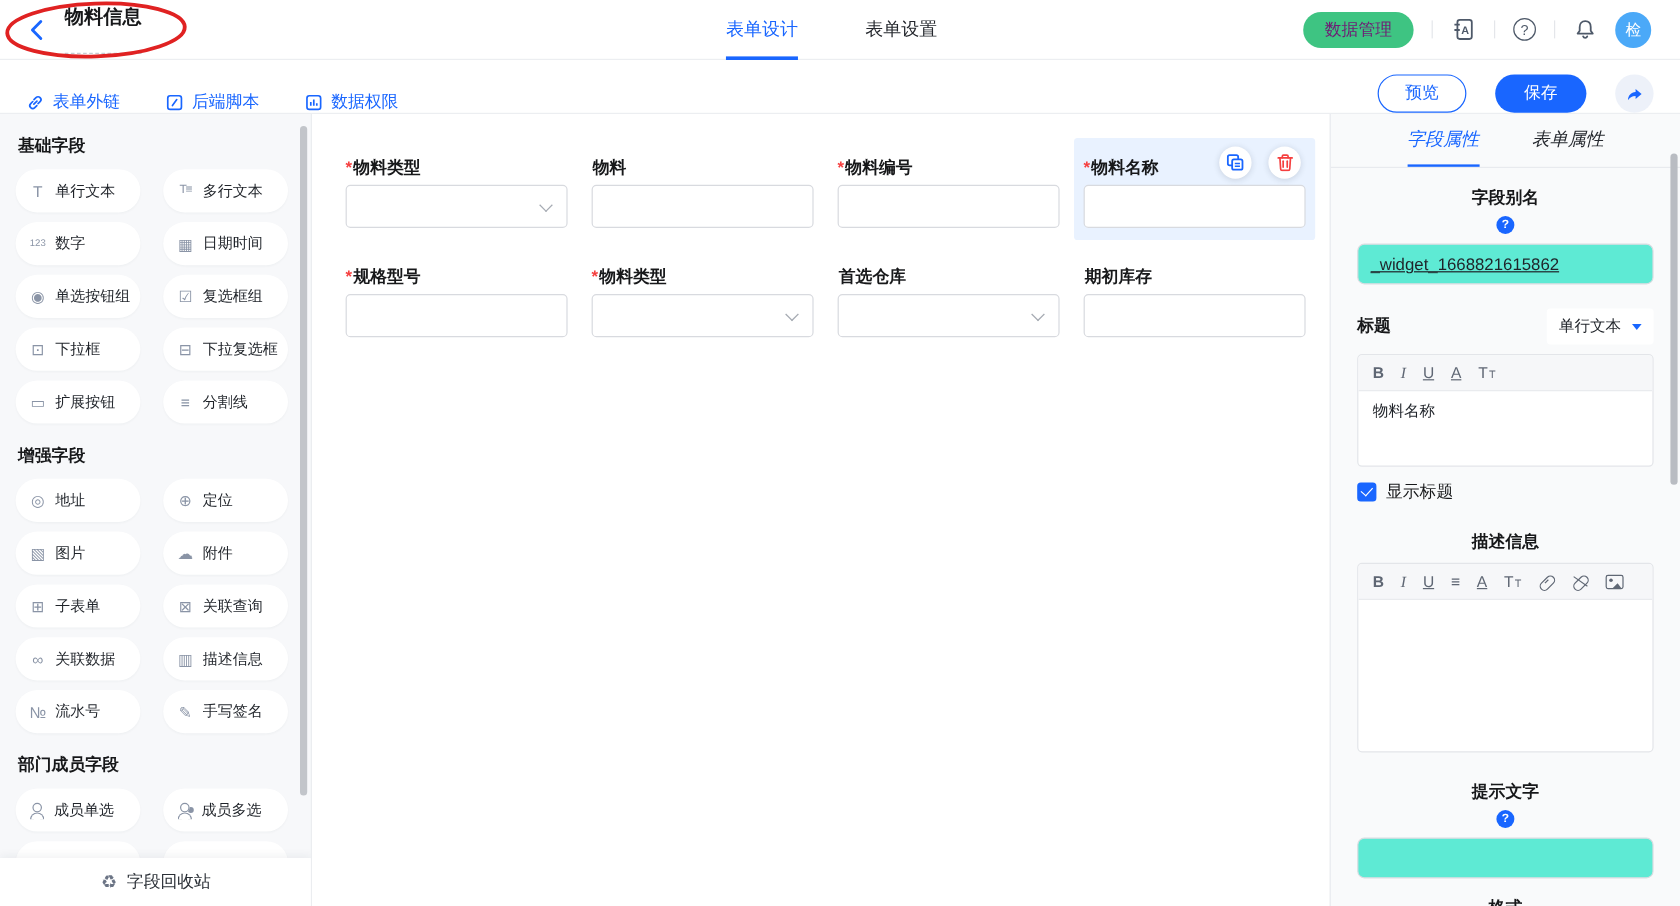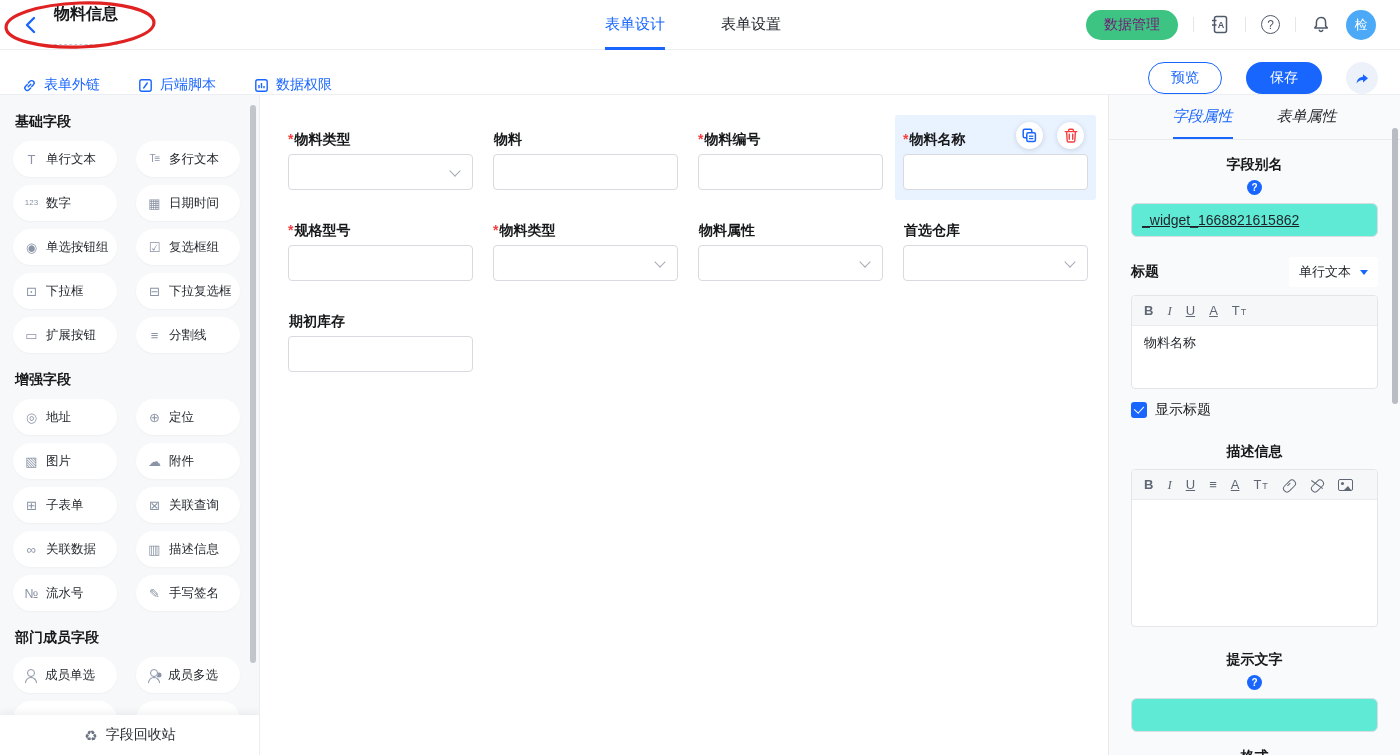--- a/index.html
+++ b/index.html
@@ -382,24 +382,20 @@
 
         <div class="fcell">
           <div class="flabel"><span class="req">*</span><span>规格型号</span></div>
           <div class="fctl"></div>
         </div>
         <div class="fcell">
           <div class="flabel"><span class="req">*</span><span>物料类型</span></div>
           <div class="fctl select"></div>
         </div>
         <div class="fcell">
-          <div class="flabel"><span class="req"></span><span>物料属性</span></div>
-          <div class="fctl select"></div>
-        </div>
-        <div class="fcell">
           <div class="flabel"><span class="req"></span><span>首选仓库</span></div>
           <div class="fctl select"></div>
         </div>
 
         <div class="fcell">
           <div class="flabel"><span class="req"></span><span>期初库存</span></div>
           <div class="fctl"></div>
         </div>
       </div>
     </div>

